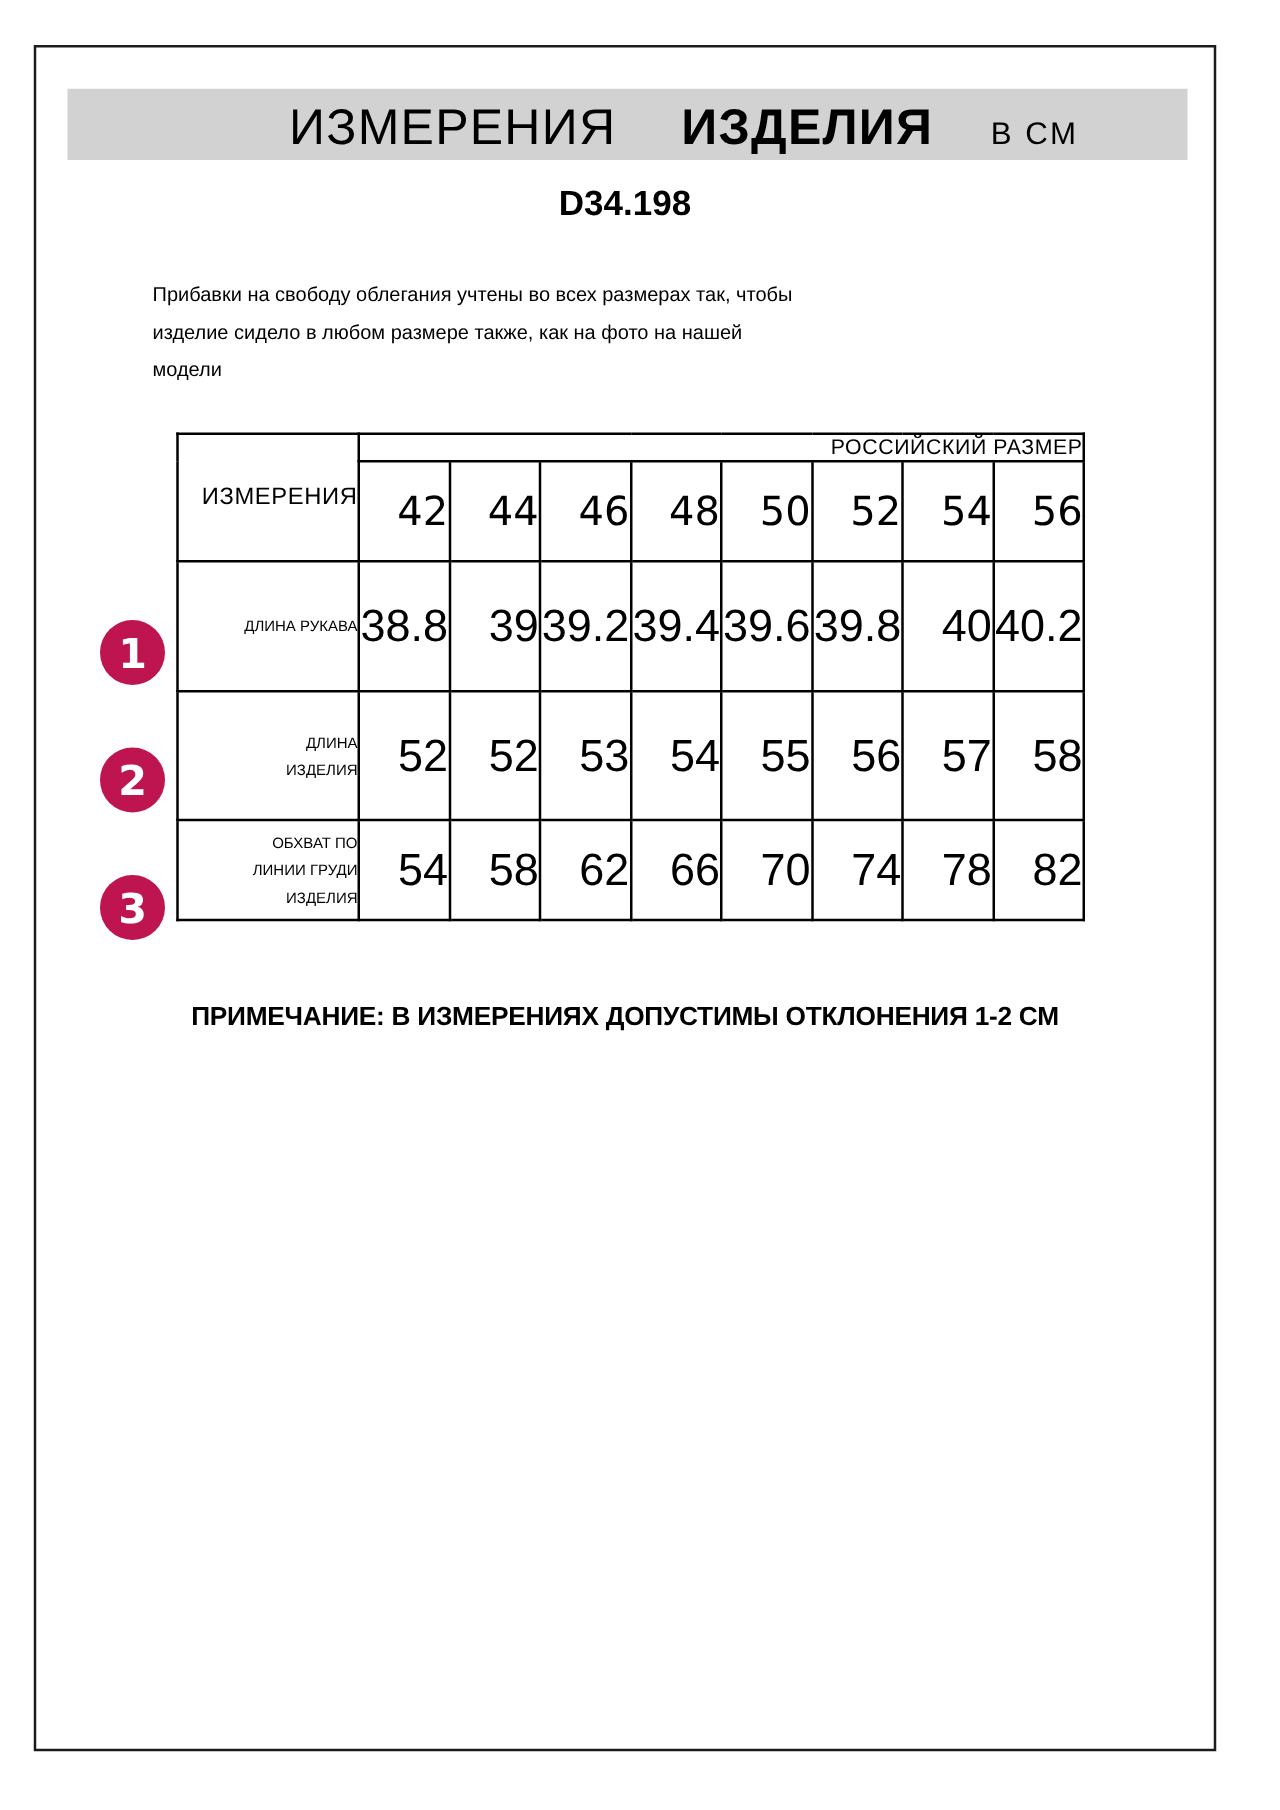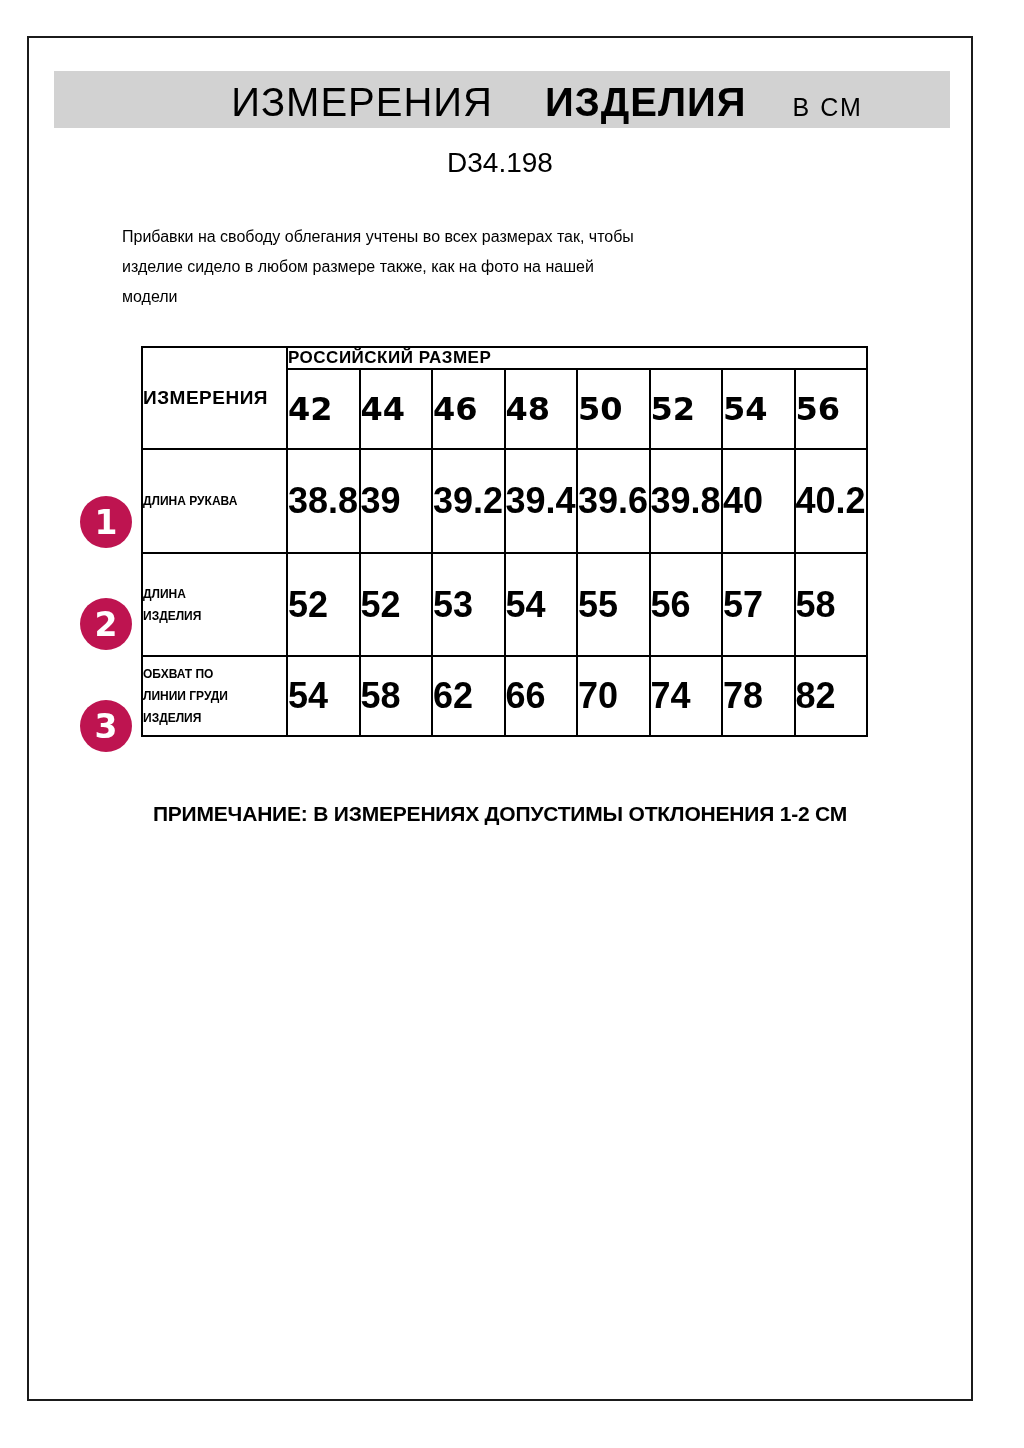--- a/index.html
+++ b/index.html
@@ -40,43 +40,43 @@
     margin-left: 52px;
   }
   .title-suffix {
     font-size: 25px; font-weight: 400; letter-spacing: 2px;
     margin-left: 46px;
   }
   .product-code {
     position: absolute;
     left: 27px; top: 144px; width: 946px;
     text-align: center;
-    font-size: 28px; font-weight: 400;
+    font-size: 28px; font-weight: 700;
   }
   .description {
     position: absolute;
     left: 122px; top: 178px; width: 760px;
     text-align: left;
     font-size: 16px; line-height: 30px;
     white-space: pre-line;
     margin-top: 41px;
   }
   .size-table {
     position: absolute;
     left: 141px; top: 343px;
     border-collapse: collapse;
     table-layout: fixed;
     width: 725px;
   }
   .size-table td, .size-table th {
     border: 2px solid #000;
-    text-align: left;
+    text-align: right;
     vertical-align: middle;
     background: #fff;
-    font-weight: 700;
+    font-weight: 400;
     padding: 0;
   }
   .col-measure { width: 145px; }
   .col-size { width: 72.5px; }
   .row-group-header { height: 19px; }
   .cell-group-header { font-size: 17px; letter-spacing: 0.5px; }
   .cell-corner { font-size: 19px; letter-spacing: 0.5px; }
   .row-sizes { height: 80px; }
   .cell-size {
     font-family: "DejaVu Sans", sans-serif;

